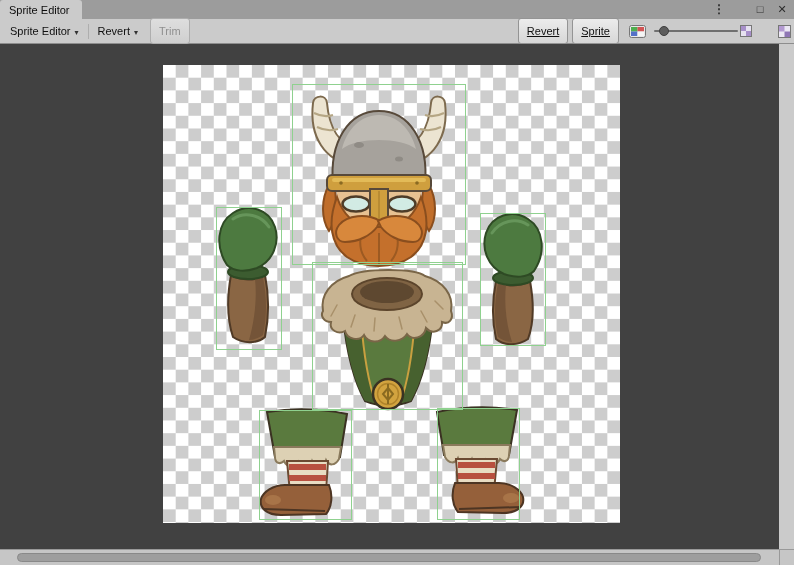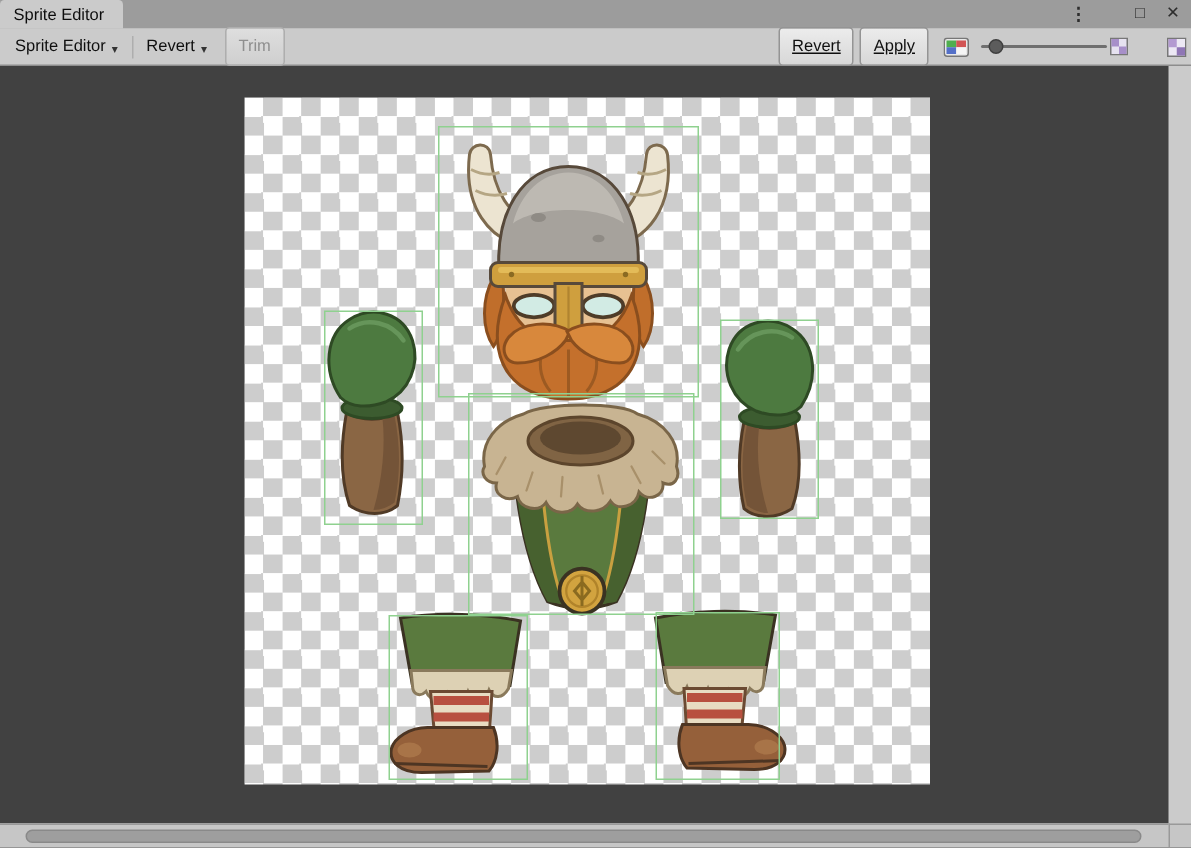--- a/index.html
+++ b/index.html
@@ -129,21 +129,21 @@
   </div>
   <div class="btn disabled" style="margin-left:6px;">
     <span>Trim</span>
   </div>
 
   <div class="right-group">
     <div class="btn">
       <span>Revert</span>
     </div>
     <div class="btn">
-      <span>Apply</span>
+      <span>Sprite</span>
     </div>
 
     <svg class="tb-icon" width="17" height="13" viewBox="0 0 17 13">
       <rect x="0.5" y="0.5" width="16" height="12" rx="2" fill="#e9e9e9" stroke="#777"></rect>
       <rect x="2" y="2" width="6.5" height="4.5" fill="#4fae4f"></rect>
       <rect x="8.5" y="2" width="6.5" height="4.5" fill="#d25555"></rect>
       <rect x="2" y="6.5" width="6.5" height="4.5" fill="#5470c8"></rect>
       <rect x="8.5" y="6.5" width="6.5" height="4.5" fill="#f5f5f5"></rect>
     </svg>
 

